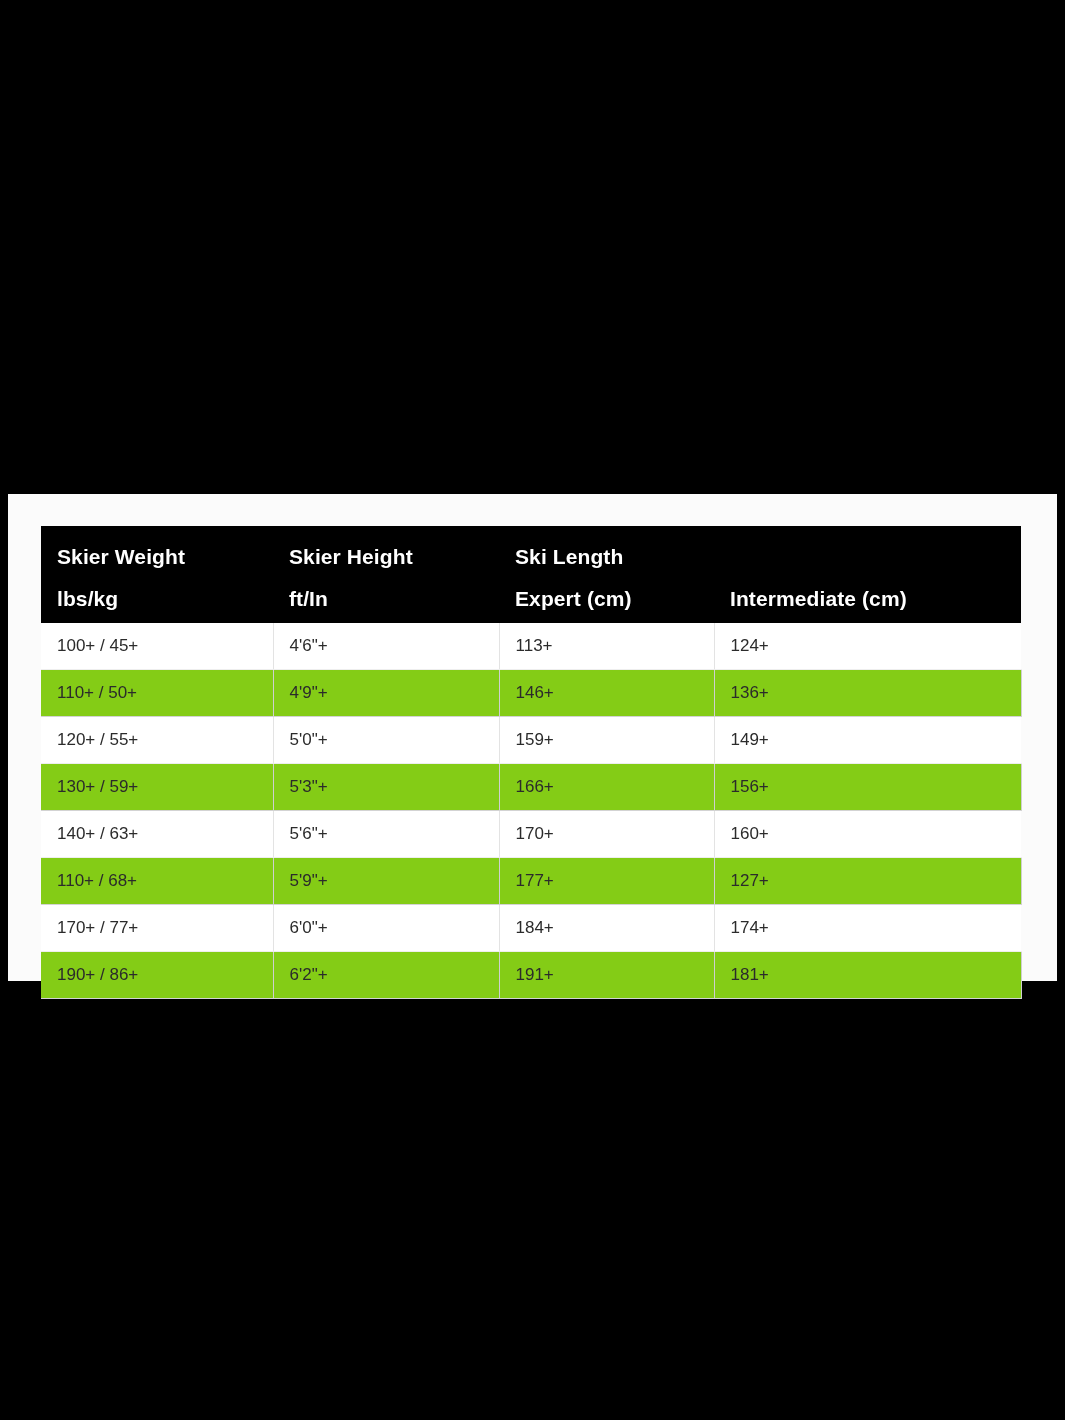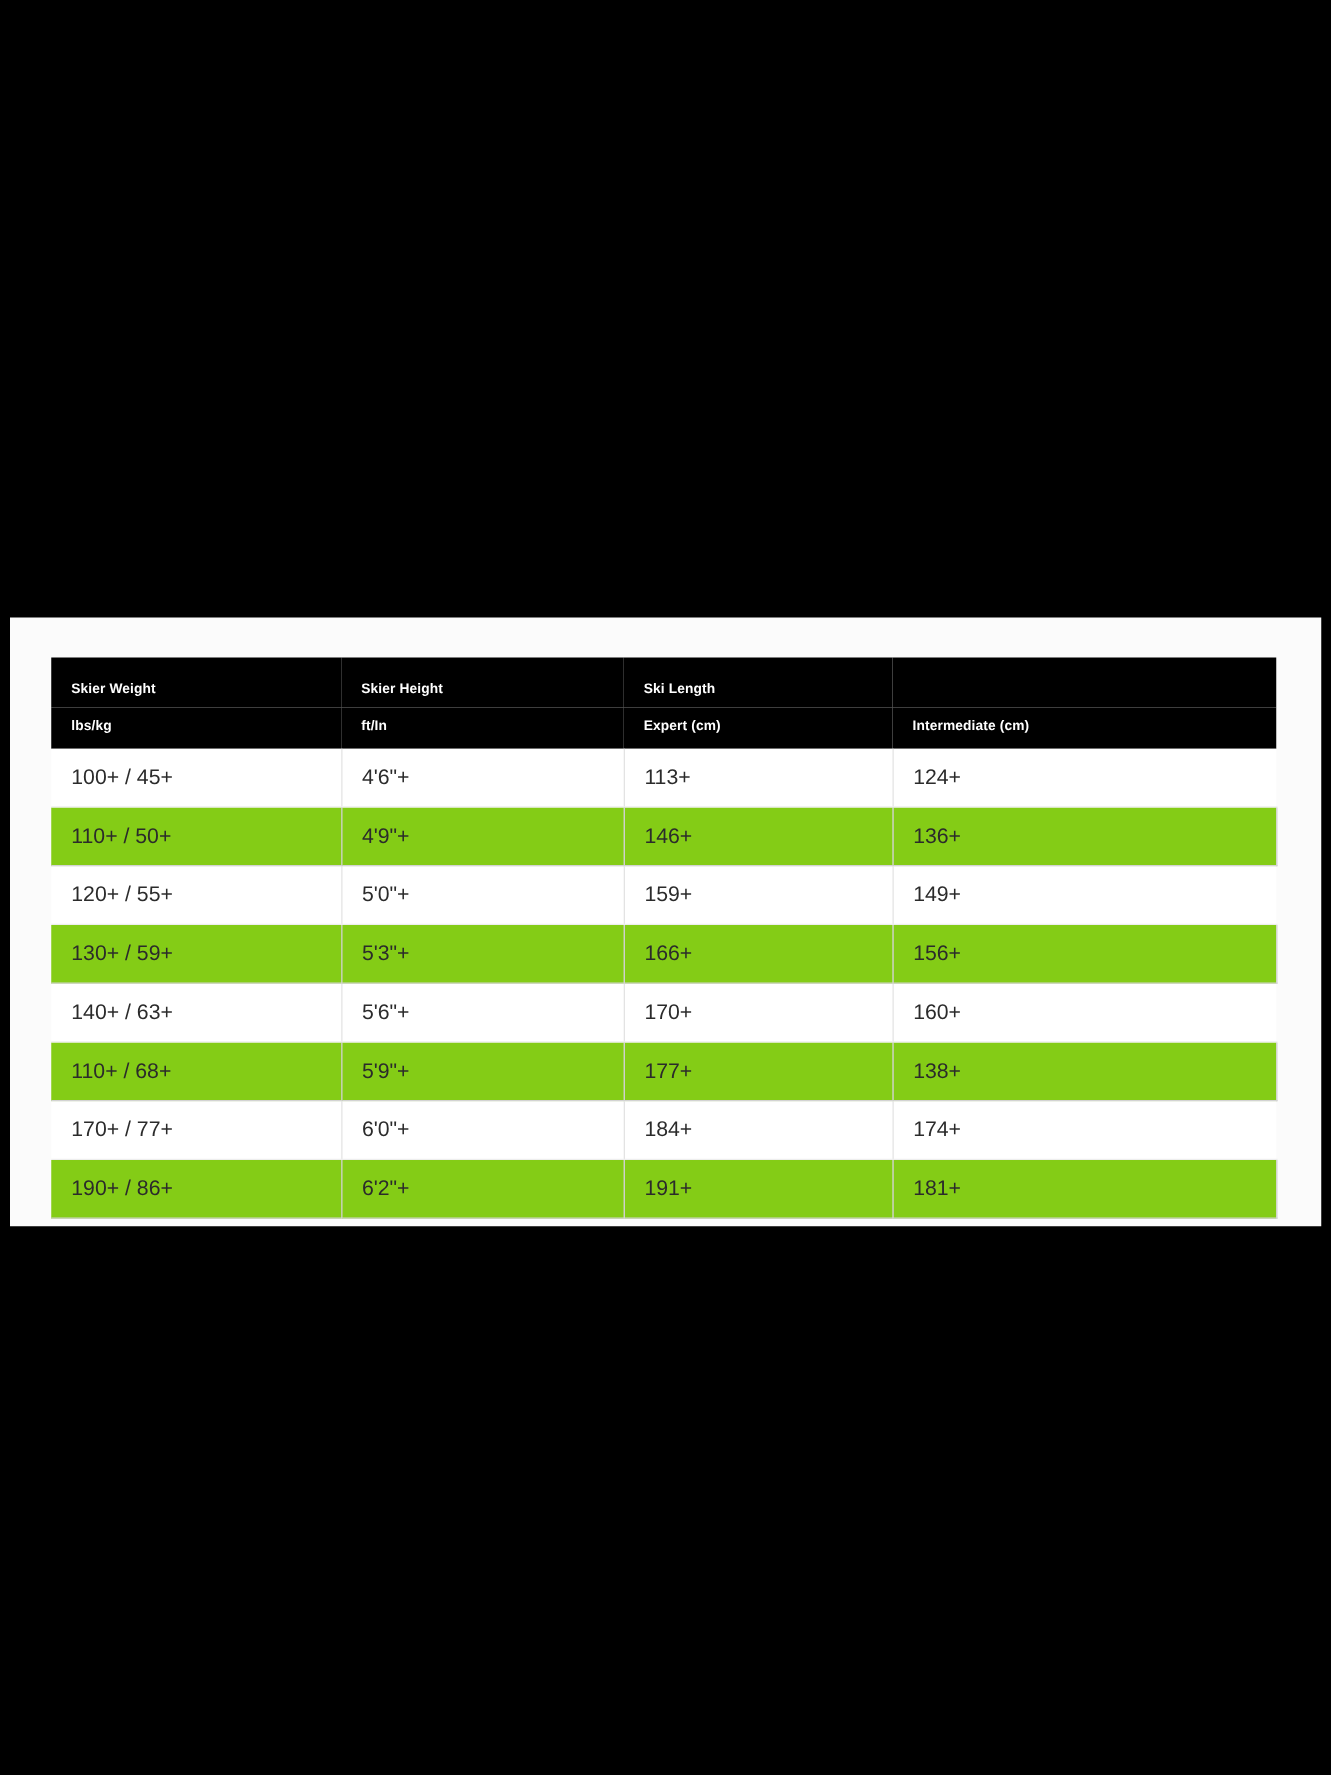--- a/index.html
+++ b/index.html
@@ -40,21 +40,21 @@
     border-collapse: collapse;
     width: 980px;
     table-layout: fixed;
   }
   table.size-table thead tr {
     background: #000000;
   }
   table.size-table thead th {
     color: #ffffff;
     text-align: left;
-    font-size: 11px;
+    font-size: 21px;
     font-weight: bold;
     padding: 12px 16px;
     border: none;
     letter-spacing: 0.1px;
   }
   table.size-table thead tr.head-row-1 th {
     padding-top: 19px;
     padding-bottom: 9px;
   }
   table.size-table thead tr.head-row-2 th {
@@ -137,21 +137,21 @@
           <tr>
             <td>140+ / 63+</td>
             <td>5'6"+</td>
             <td>170+</td>
             <td>160+</td>
           </tr>
           <tr class="alt">
             <td>110+ / 68+</td>
             <td>5'9"+</td>
             <td>177+</td>
-            <td>138+</td>
+            <td>127+</td>
           </tr>
           <tr>
             <td>170+ / 77+</td>
             <td>6'0"+</td>
             <td>184+</td>
             <td>174+</td>
           </tr>
           <tr class="alt">
             <td>190+ / 86+</td>
             <td>6'2"+</td>

